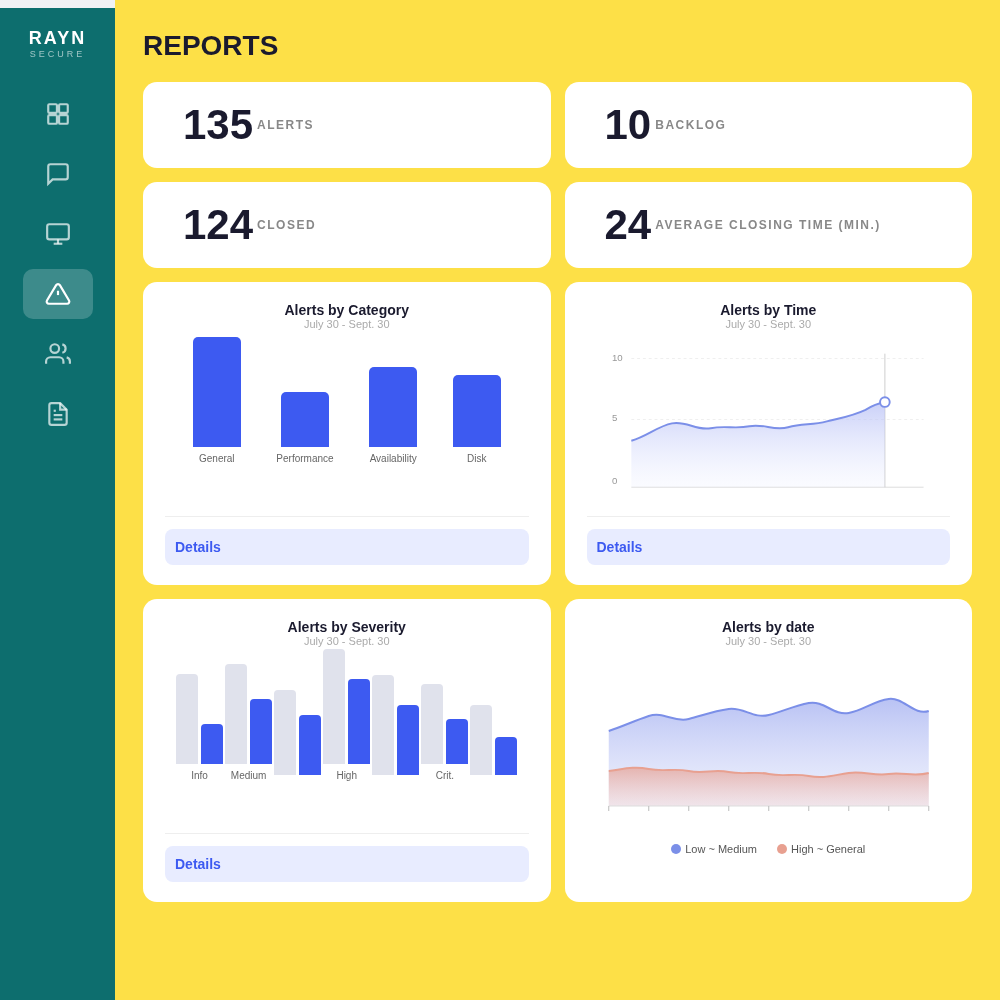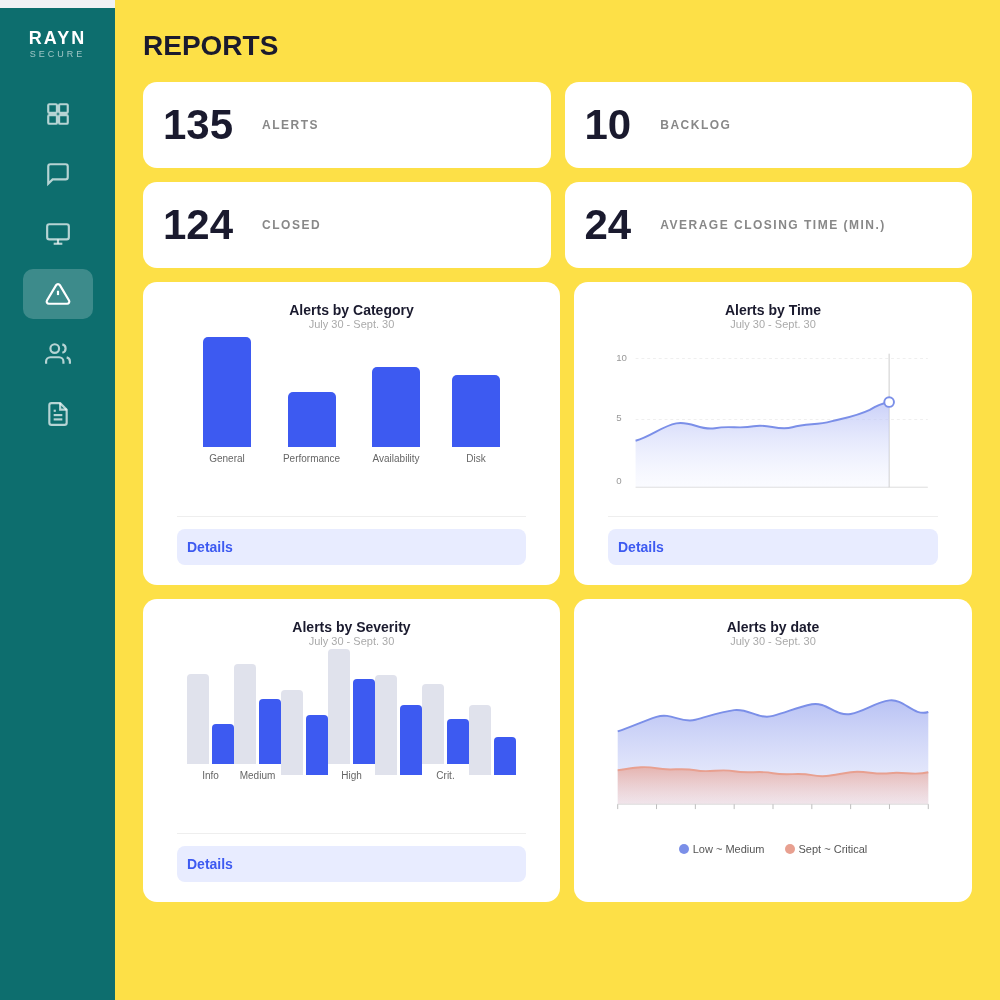--- a/index.html
+++ b/index.html
@@ -62,24 +62,24 @@
     
     .stats-row {
       display: grid;
       grid-template-columns: 1fr 1fr;
       gap: 14px;
       margin-bottom: 14px;
     }
     .stat-card {
       background: #fff;
       border-radius: 14px;
-      padding: 22px 20px;
-      display: flex;
-      align-items: center;
-      gap: 29px;
+      padding: 22px 40px;
+      display: flex;
+      align-items: center;
+      gap: 4px;
     }
     .stat-number {
       font-size: 42px;
       font-weight: 700;
       color: #1a1a2e;
       line-height: 1;
     }
     .stat-label {
       font-size: 12px;
       font-weight: 600;
@@ -90,21 +90,21 @@
 
     
     .charts-grid {
       display: grid;
       grid-template-columns: 1fr 1fr;
       gap: 14px;
     }
     .chart-card {
       background: #fff;
       border-radius: 14px;
-      padding: 20px 34px;
+      padding: 20px 22px;
     }
     .chart-title {
       font-size: 14px;
       font-weight: 700;
       color: #1a1a2e;
       text-align: center;
     }
     .chart-subtitle {
       font-size: 11px;
       color: #aaa;
@@ -464,20 +464,20 @@
           <line x1="330" y1="145" x2="330" y2="150" stroke="#bbb" stroke-width="1"></line>
         </svg>
         
         <div class="legend">
           <div class="legend-item">
             <span class="legend-dot" style="background:#7b8fe8;"></span>
             <span>Low ~ Medium</span>
           </div>
           <div class="legend-item">
             <span class="legend-dot" style="background:#e8a090;"></span>
-            <span>Sept ~ Critical</span>
+            <span>High ~ General</span>
           </div>
         </div>
       </div>
     </div>
 
   </div>
 </main>
 
 </body></html>

